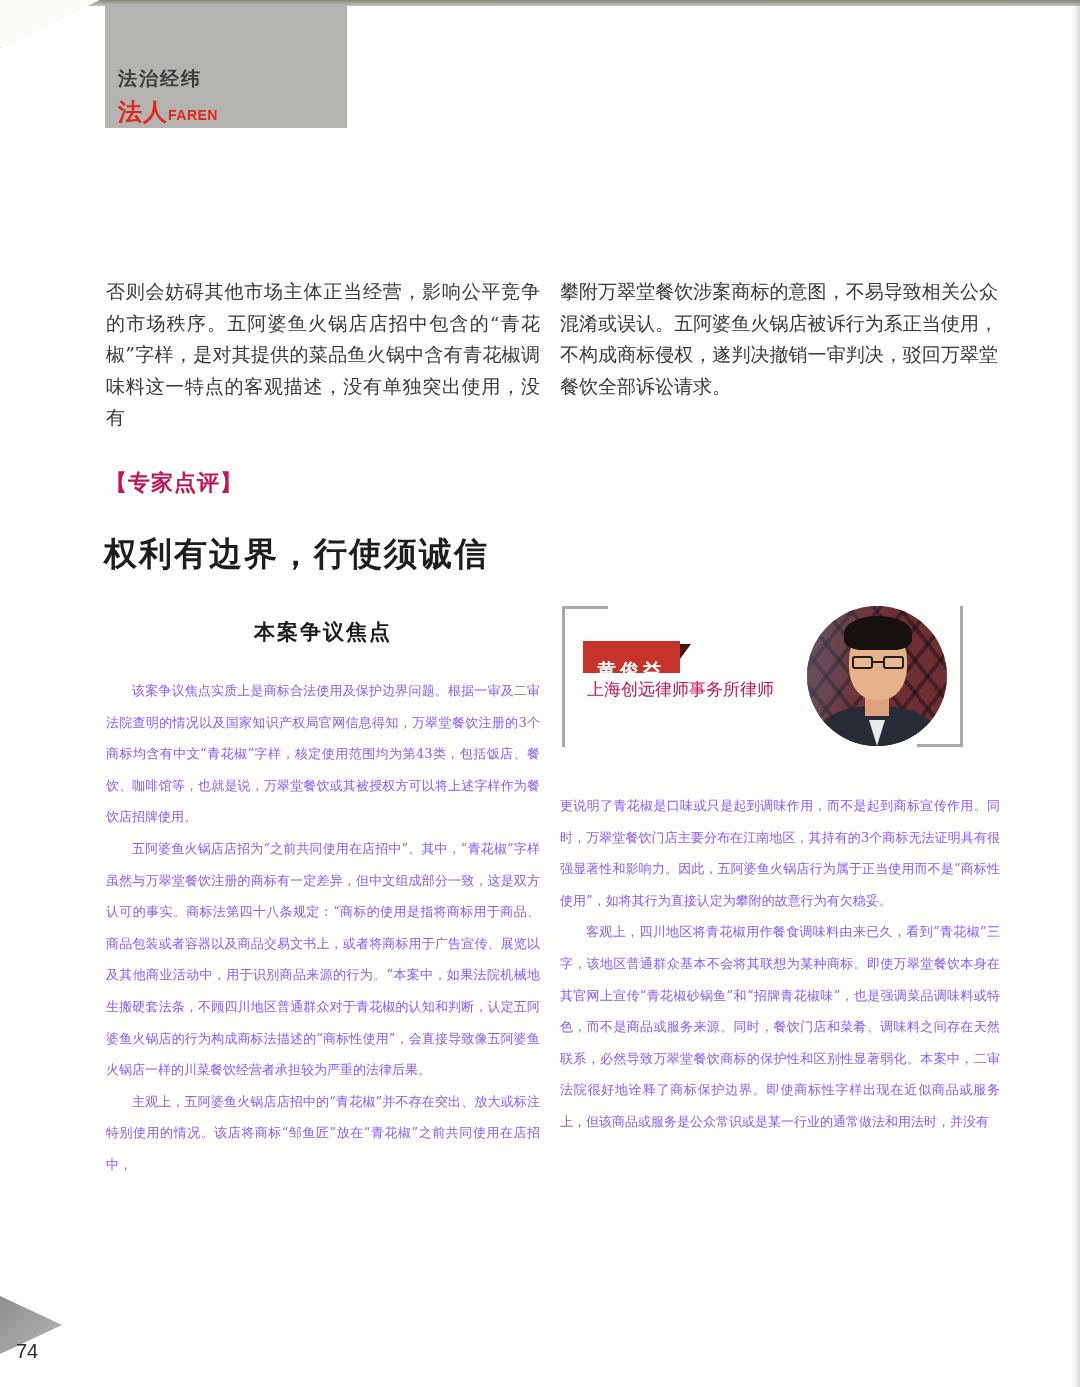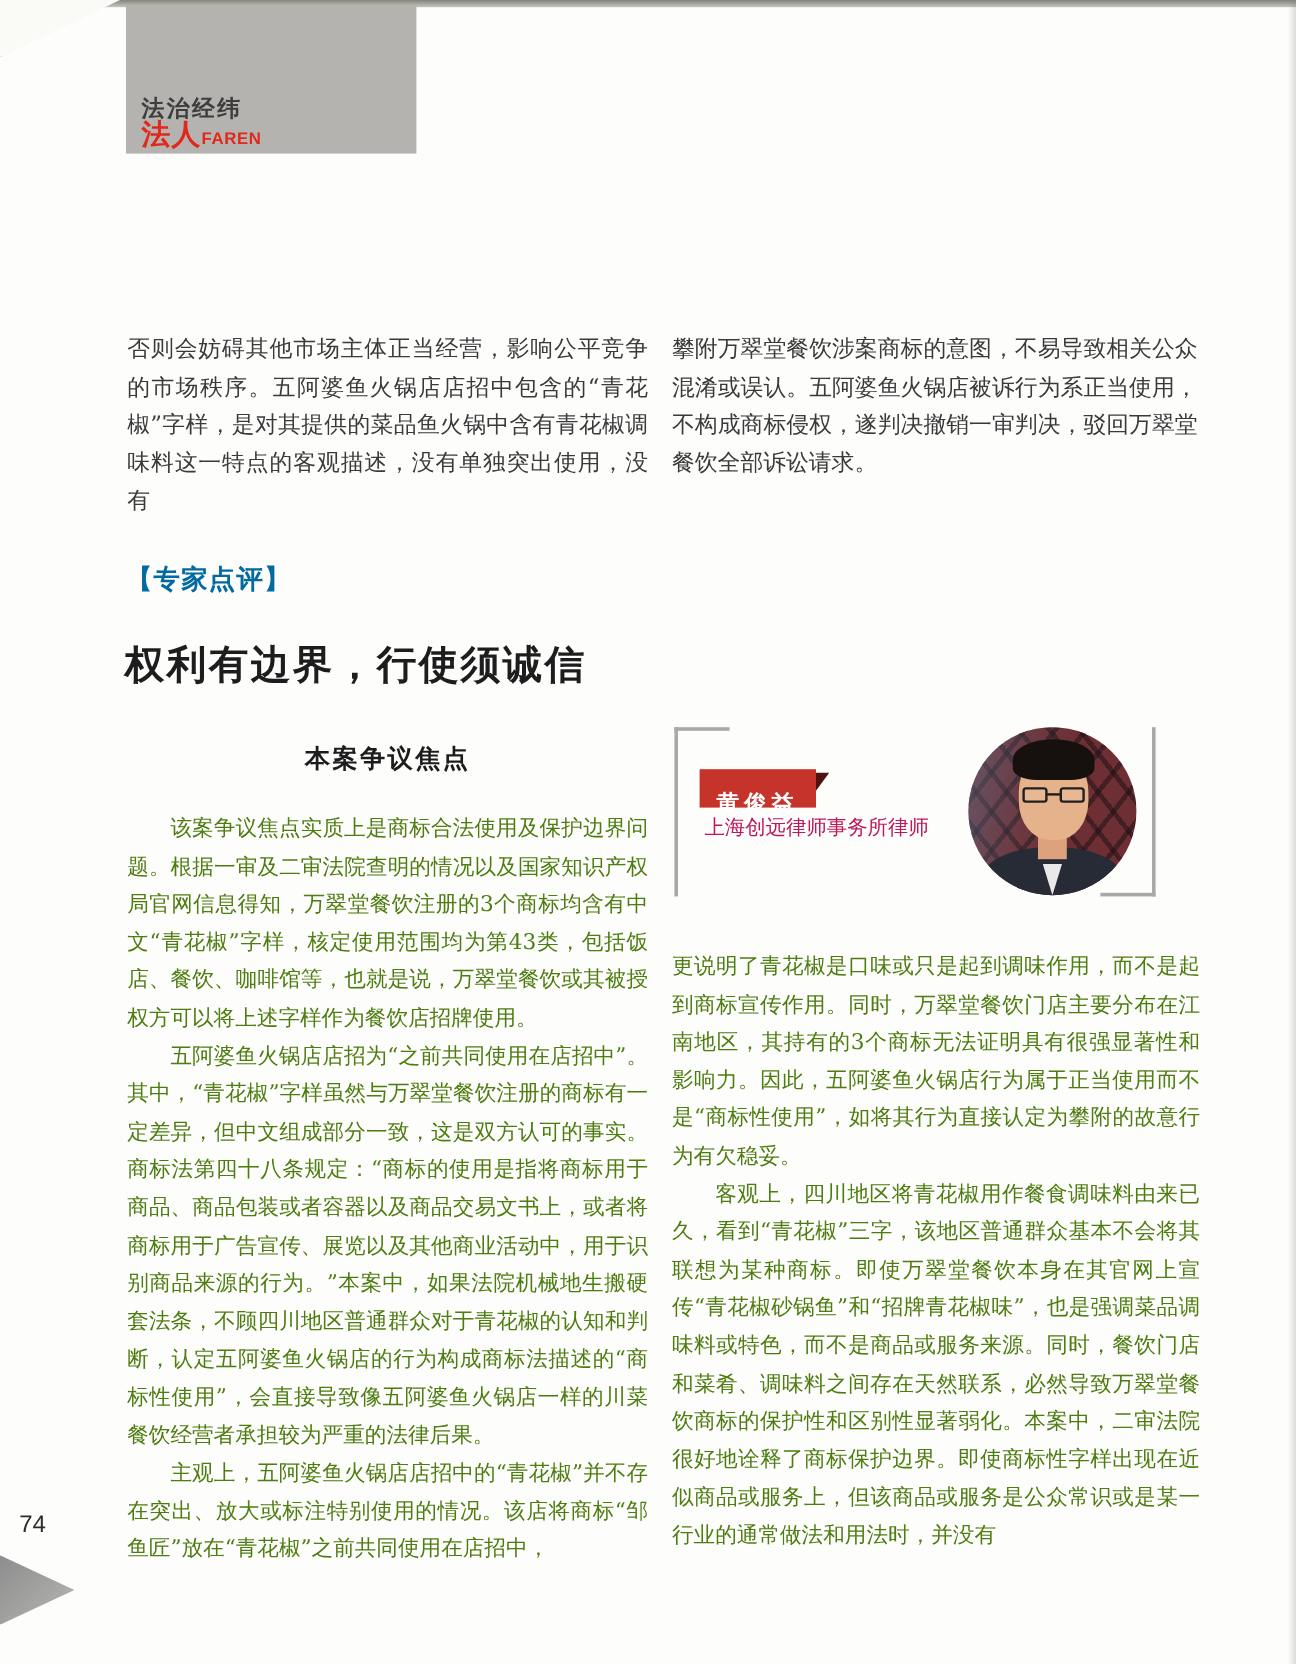--- a/index.html
+++ b/index.html
@@ -16,37 +16,37 @@
     background:#fafaf7; clip-path:polygon(0 0,100% 0,0 100%);
     border-bottom:1px solid #d8d8d2; }
   .scan-right-edge { position:absolute; right:0; top:0; width:7px; height:1387px;
     background:linear-gradient(90deg, rgba(0,0,0,0), rgba(120,120,115,0.25)); }
 
   
   .header-box { position:absolute; left:105px; top:4px; width:242px; height:124px;
     background:#b5b3b0; }
   .section-label { position:absolute; left:13px; top:62px;
     font-family:"Liberation Sans", sans-serif; font-size:19px; letter-spacing:2px;
-    color:#3d3d3d; font-weight:600;margin-top:12px; }
+    color:#3d3d3d; font-weight:600; }
   .faren-logo { position:absolute; left:13px; top:92px; color:#e0281c;
     font-family:"Liberation Sans", sans-serif; font-weight:800;
     white-space:nowrap; }
   .logo-cn { font-size:24px; letter-spacing:1px; }
   .logo-en { font-size:14px; letter-spacing:0.5px; }
 
   
   .intro-left  { position:absolute; left:106px; top:252px; width:434px; }
   .intro-right { position:absolute; left:560px; top:252px; width:438px; }
   .intro-left p, .intro-right p {
     font-size:19px; line-height:31.6px; text-align:justify; color:#3a3a3a;margin-top:24px; }
 
   
   .kicker { position:absolute; left:105px; top:468px;
     font-family:"Liberation Sans", sans-serif; font-size:22px; font-weight:700;
-    color:#0369a1; letter-spacing:1px; }
+    color:#be185d; letter-spacing:1px; }
   .article-title { position:absolute; left:104px; top:502px;
     font-family:"Liberation Sans", sans-serif; font-size:33px; font-weight:800;
     color:#1d1d1d; letter-spacing:2px;margin-top:30px; }
 
   .focus-heading { position:absolute; left:106px; top:618px; width:434px;
     text-align:center; font-size:21px; font-weight:700; color:#1c1c1c;
     letter-spacing:2px; }
 
   
   .bracket-left { position:absolute; left:562px; top:606px; width:46px; height:141px;
@@ -82,29 +82,29 @@
   .glasses { position:absolute; left:45px; top:50px; width:52px; height:14px; }
   .glasses .lens { position:absolute; top:0; width:21px; height:13px;
     border:2px solid #21201f; border-radius:3px; background:rgba(255,255,255,0.08); }
   .lens.l { left:0; } .lens.r { right:0; }
   .glasses .bridge { position:absolute; left:20px; top:5px; width:12px; height:2px; background:#21201f; }
 
   
   .col-left  { position:absolute; left:106px; top:675px; width:434px; }
   .col-right { position:absolute; left:560px; top:790px; width:440px; }
   .col-left p, .col-right p {
-    font-size:18px; line-height:31.6px; text-align:justify;
-    color:#4d7c0f; text-indent:2em; }
+    font-size:13px; line-height:31.6px; text-align:justify;
+    color:#8b5cf6; text-indent:2em; }
   p.no-indent { text-indent:0; }
 
   
   .page-arrow { position:absolute; left:0; top:1296px; width:62px; height:58px;
     background:linear-gradient(135deg,#8d8d8d,#b7b7b5);
     clip-path:polygon(0 0,100% 50%,0 100%); }
-  .page-number { position:absolute; left:16px; top:1260px;
+  .page-number { position:absolute; left:16px; top:1340px;
     font-family:"Liberation Sans", sans-serif; font-size:20px; color:#2d2d2d;text-align:right; }
 </style>
 </head>
 <body>
 
 <div class="page">
 
   <div class="scan-top-edge"></div>
   <div class="scan-corner-fold"></div>
   <div class="scan-right-edge"></div>

